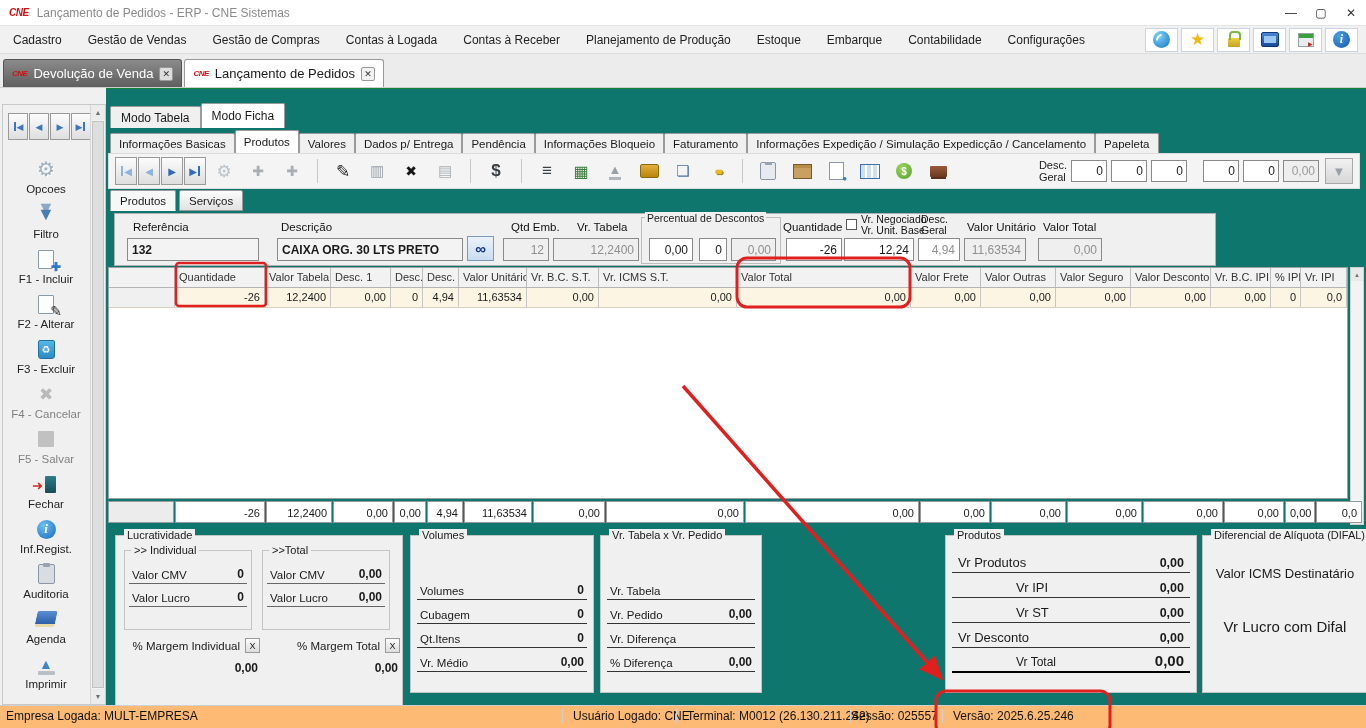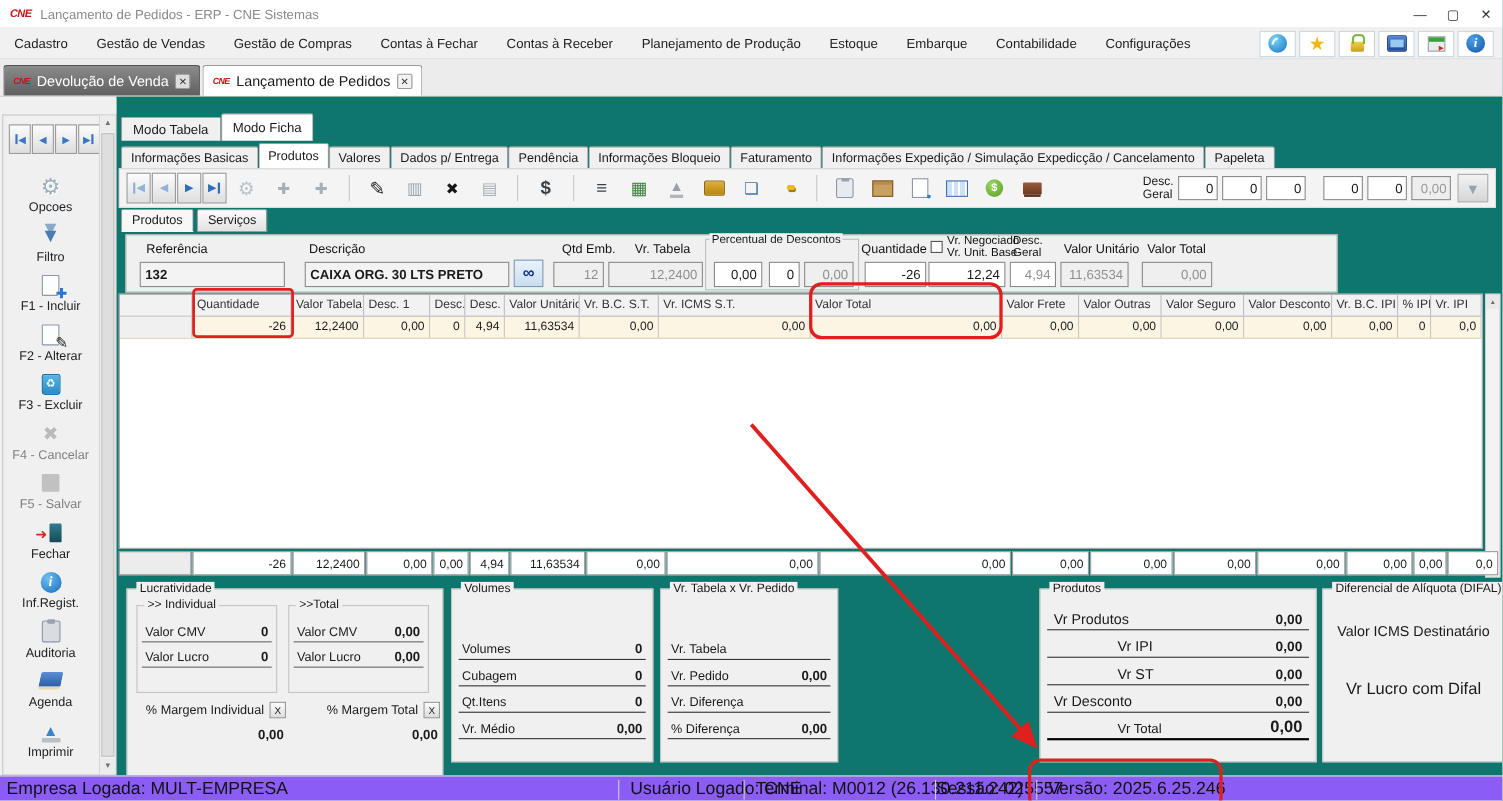--- a/index.html
+++ b/index.html
@@ -182,21 +182,21 @@
   .pp .prow:nth-child(2) .plbl,.pp .prow:nth-child(3) .plbl,.pp .prow:nth-child(5) .plbl{padding-left:58px}
   .pp .prow .plbl{font-size:13px}
   .pp .prow .pval{font-size:12.5px}
   .pp .prow:nth-child(5){border-bottom:2px solid #000}
   .pp .prow:nth-child(5) .plbl{font-size:12px}
   .pp .prow:nth-child(5) .pval{font-size:15px}
   .difal-line1{position:absolute;left:0;right:4px;top:30px;text-align:center;font-size:13px}
   .difal-line2{position:absolute;left:0;right:4px;top:82px;text-align:center;font-size:15px}
 
   
-  .statusbar{position:absolute;left:0;top:705px;width:100%;height:23px;background:#8b5cf6;border-top:1px solid #d0d0d0;font-size:16px}
+  .statusbar{position:absolute;left:0;top:705px;width:100%;height:23px;background:#fdba74;border-top:1px solid #d0d0d0;font-size:12px}
   .statusbar span{position:absolute;top:3px;white-space:nowrap;color:#111}
   .sb1{left:6px}
   .sb2{left:562px;border-left:1px solid #cfcfcf;padding-left:10px}
   .sb3{left:676px;border-left:1px solid #cfcfcf;padding-left:10px}
   .sb4{left:850px;border-left:1px solid #cfcfcf;}
   .sb5{left:942px;border-left:1px solid #cfcfcf;padding-left:10px}
 
   .annot{position:absolute;left:0;top:0;pointer-events:none;z-index:50}
 </style>
 </head>
@@ -213,21 +213,21 @@
       <div class="wbtn">✕</div>
     </div>
   </div>
 
   <div class="menubar">
     <div class="menu-items">
 
     <div class="menu-item">Cadastro</div>
         <div class="menu-item">Gestão de Vendas</div>
         <div class="menu-item">Gestão de Compras</div>
-        <div class="menu-item">Contas à Fechar</div>
+        <div class="menu-item">Contas à Logada</div>
         <div class="menu-item">Contas à Receber</div>
         <div class="menu-item">Planejamento de Produção</div>
         <div class="menu-item">Estoque</div>
         <div class="menu-item">Embarque</div>
         <div class="menu-item">Contabilidade</div>
         <div class="menu-item">Configurações</div>
       </div>
     <div class="menu-icons">
       <div class="mico">
           <span class="glb"></span>

